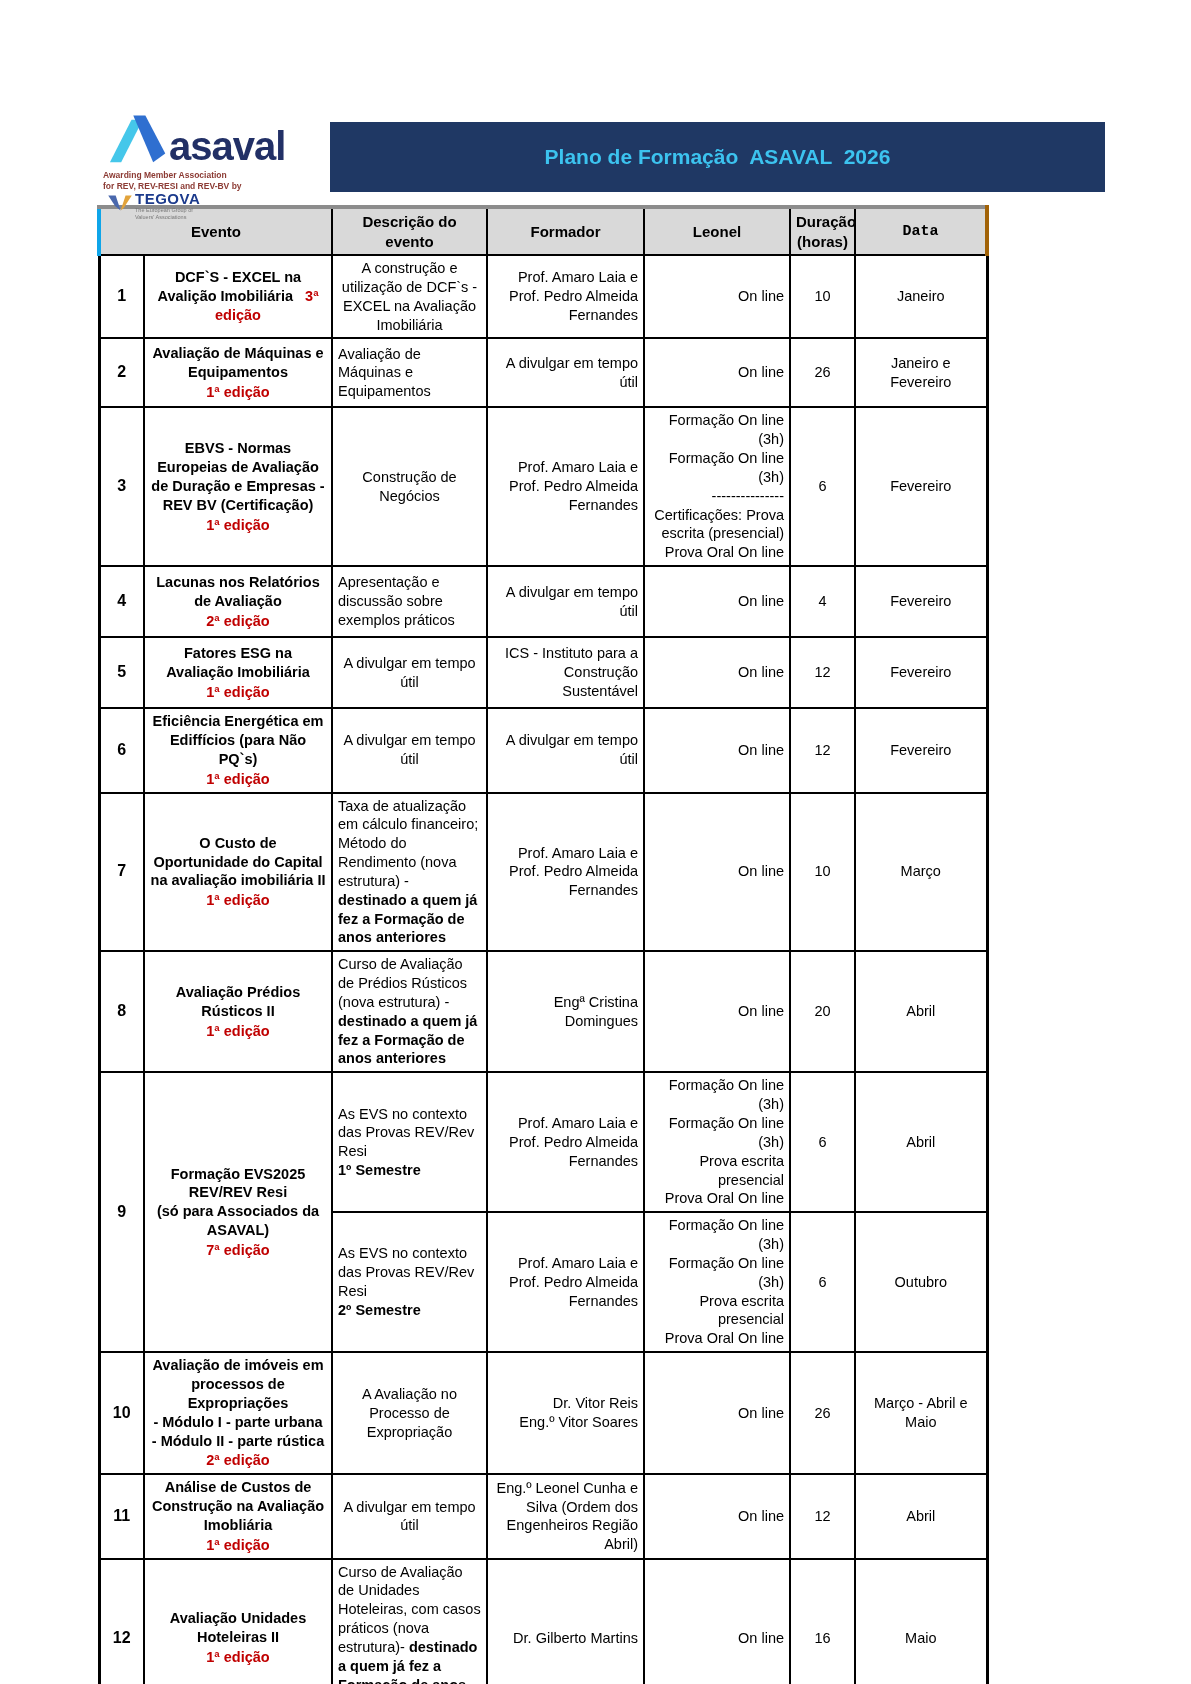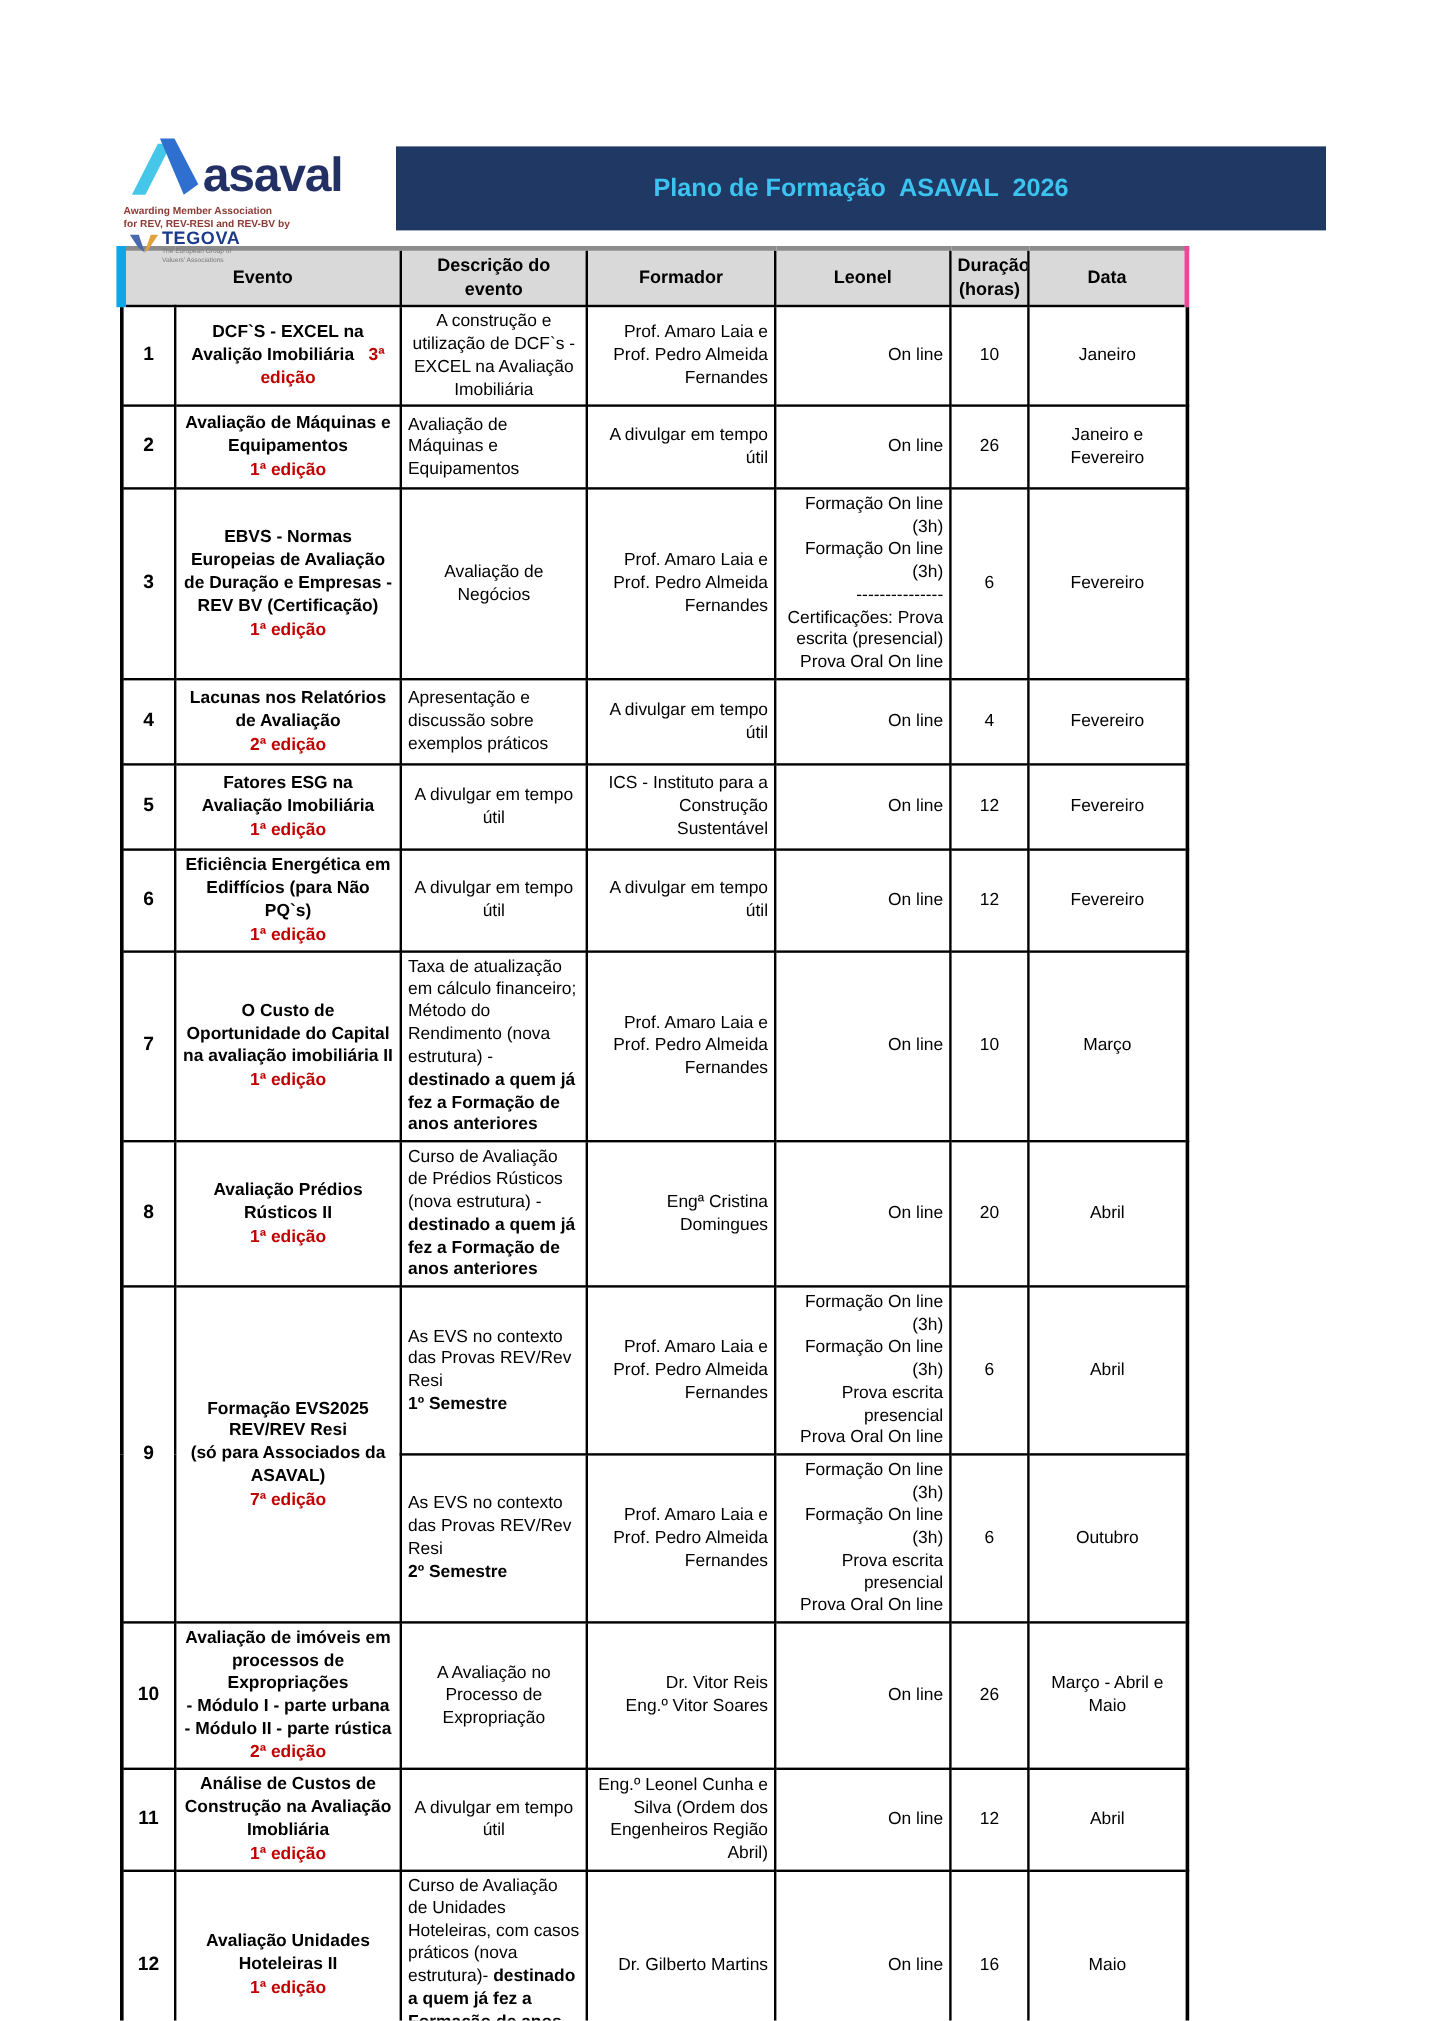--- a/index.html
+++ b/index.html
@@ -39,22 +39,22 @@
     border-collapse:collapse;table-layout:fixed;
     width:888px;margin-left:97px;
     font-size:14.5px;line-height:1.3;
   }
   .tbl{border:3px solid #000;border-bottom-width:5px;}
   .tbl th,.tbl td{border:2px solid #000;padding:3px 5px;vertical-align:middle;overflow:hidden;}
   .tbl thead th{
     background:#d9d9d9;font-weight:bold;font-size:15px;height:34px;text-align:center;
     border-top:4px solid #8c8c8c;white-space:pre-line;
   }
-  .tbl thead th:first-child{border-left:8px solid #0ea5e9;}
-  .tbl thead th:last-child{border-right:4px solid #ec4899;}
+  .tbl thead th:first-child{border-left:4px solid #0ea5e9;}
+  .tbl thead th:last-child{border-right:4px solid #a16207;font-family:Liberation Mono, monospace;}
   td.num{font-weight:bold;font-size:16px;text-align:center;}
   td.evento{font-weight:bold;text-align:center;}
   .pre{white-space:pre-line;}
   .edicao{color:#c00000;font-weight:bold;}
   span.edicao.inline{margin-left:12px;}
   div.edicao{margin-top:1px;}
   td.desc{white-space:pre-line;}
   td.desc.ac{text-align:center;}
   td.desc.al{text-align:left;}
   td.desc b{font-weight:bold;}
@@ -135,21 +135,21 @@
           <td class="evento"><span class="pre">Avaliação de Máquinas e Equipamentos</span><div class="edicao">1ª edição</div></td>
           <td class="desc al"><span class="pre">Avaliação de Máquinas e Equipamentos</span></td>
           <td class="formador">A divulgar em tempo útil</td>
           <td class="formato">On line</td>
           <td class="dur">26</td>
           <td class="data">Janeiro e Fevereiro</td>
         </tr>
         <tr style="height: 101px;">
           <td class="num">3</td>
           <td class="evento"><span class="pre">EBVS - Normas Europeias de Avaliação de Duração e Empresas - REV BV (Certificação)</span><div class="edicao">1ª edição</div></td>
-          <td class="desc ac"><span class="pre">Avaliação de Negócios</span></td>
+          <td class="desc ac"><span class="pre">Construção de Negócios</span></td>
           <td class="formador">Prof. Amaro Laia e Prof. Pedro Almeida Fernandes</td>
           <td class="formato">Formação  On line (3h)
 Formação On line (3h)
 ---------------
 Certificações: Prova escrita (presencial)
 Prova Oral On line</td>
           <td class="dur">6</td>
           <td class="data">Fevereiro</td>
         </tr>
         <tr style="height: 71px;">

